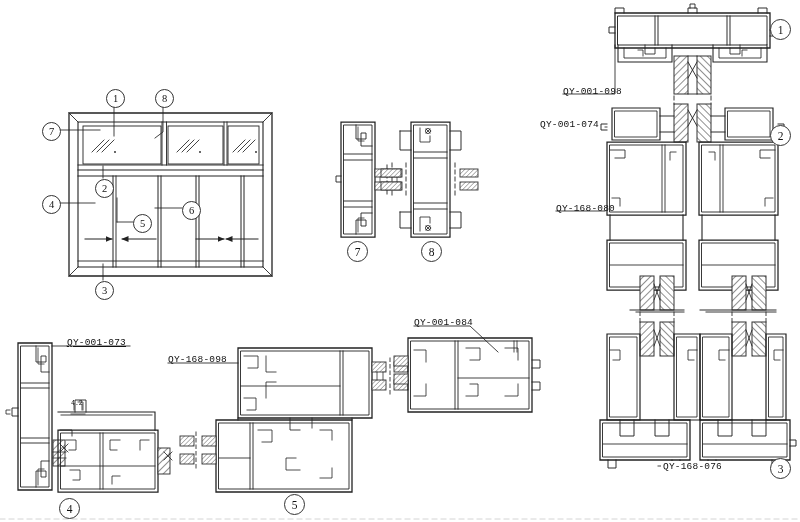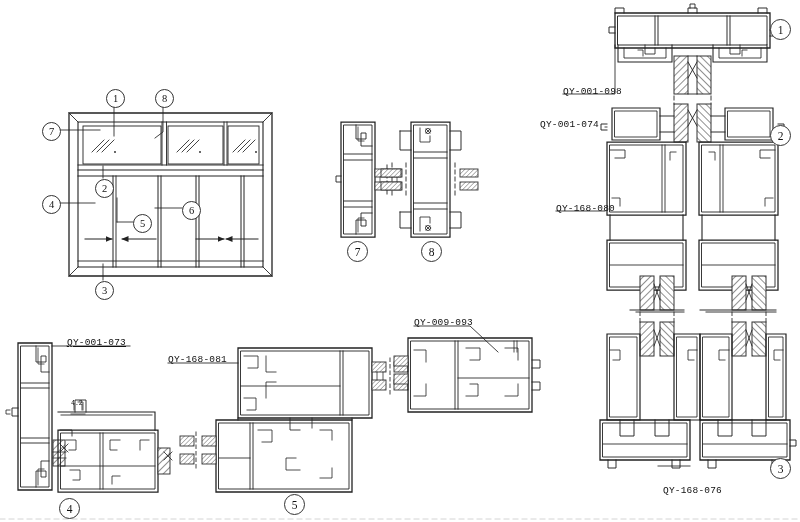--- a/index.html
+++ b/index.html
@@ -421,24 +421,24 @@
     </g>
 
     <path d="M0,519 L800,519" stroke-width=".8" stroke-dasharray="5 4" stroke="#c9c9c9"></path>
     </g>
   </svg>
 
 
   <div class="code" style="left:563px;top:86px;">QY-001-098</div>
   <div class="code" style="left:540px;top:119px;text-align:right;">QY-001-074</div>
   <div class="code" style="left:556px;top:203px;text-align:right;">QY-168-080</div>
-  <div class="code" style="left:661px;top:485px;background:#fff;padding:0 2px;text-align:right;">QY-168-076</div>
+  <div class="code" style="left:661px;top:461px;background:#fff;padding:0 2px;text-align:right;">QY-168-076</div>
   <div class="code" style="left:67px;top:337px;text-decoration:underline;">QY-001-073</div>
-  <div class="code" style="left:168px;top:354px;">QY-168-081</div>
-  <div class="code" style="left:414px;top:317px;">QY-009-093</div>
+  <div class="code" style="left:168px;top:354px;">QY-168-098</div>
+  <div class="code" style="left:414px;top:317px;">QY-001-084</div>
 
   <div class="dim" style="left:71px;top:400px;">4.2</div>
 
   <div class="cnum" style="left:106px;top:89px;">1</div>
   <div class="cnum" style="left:155px;top:89px;">8</div>
   <div class="cnum" style="left:42px;top:122px;">7</div>
   <div class="cnum" style="left:95px;top:179px;">2</div>
   <div class="cnum" style="left:42px;top:195px;">4</div>
   <div class="cnum" style="left:133px;top:214px;">5</div>
   <div class="cnum" style="left:182px;top:201px;">6</div>

